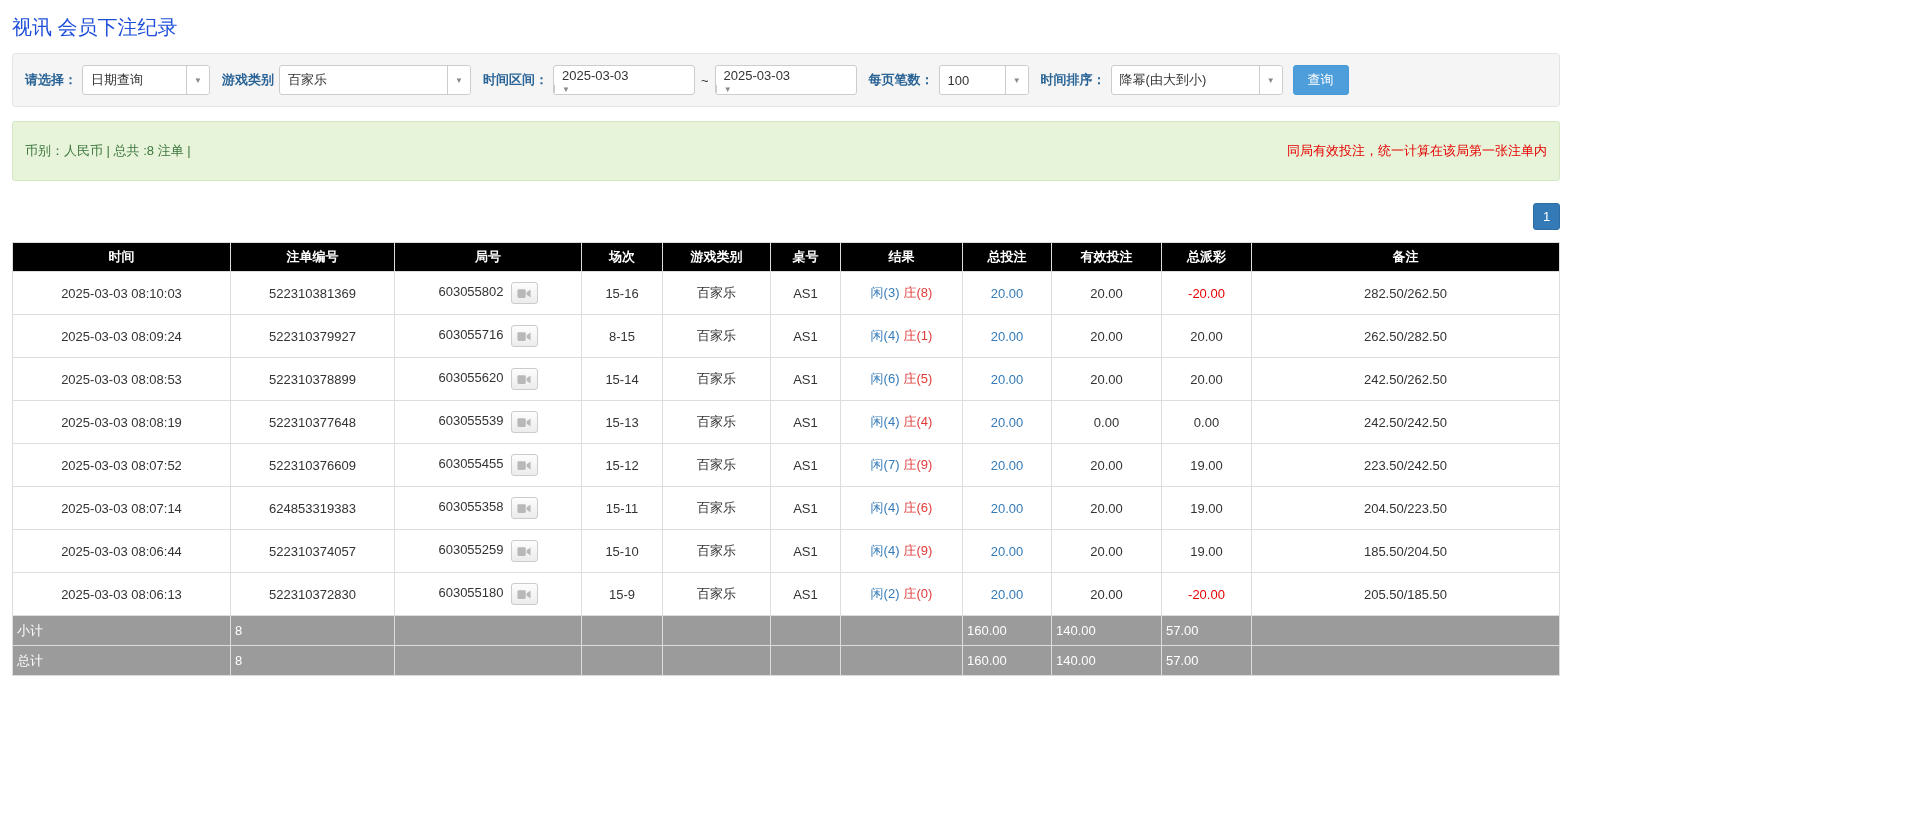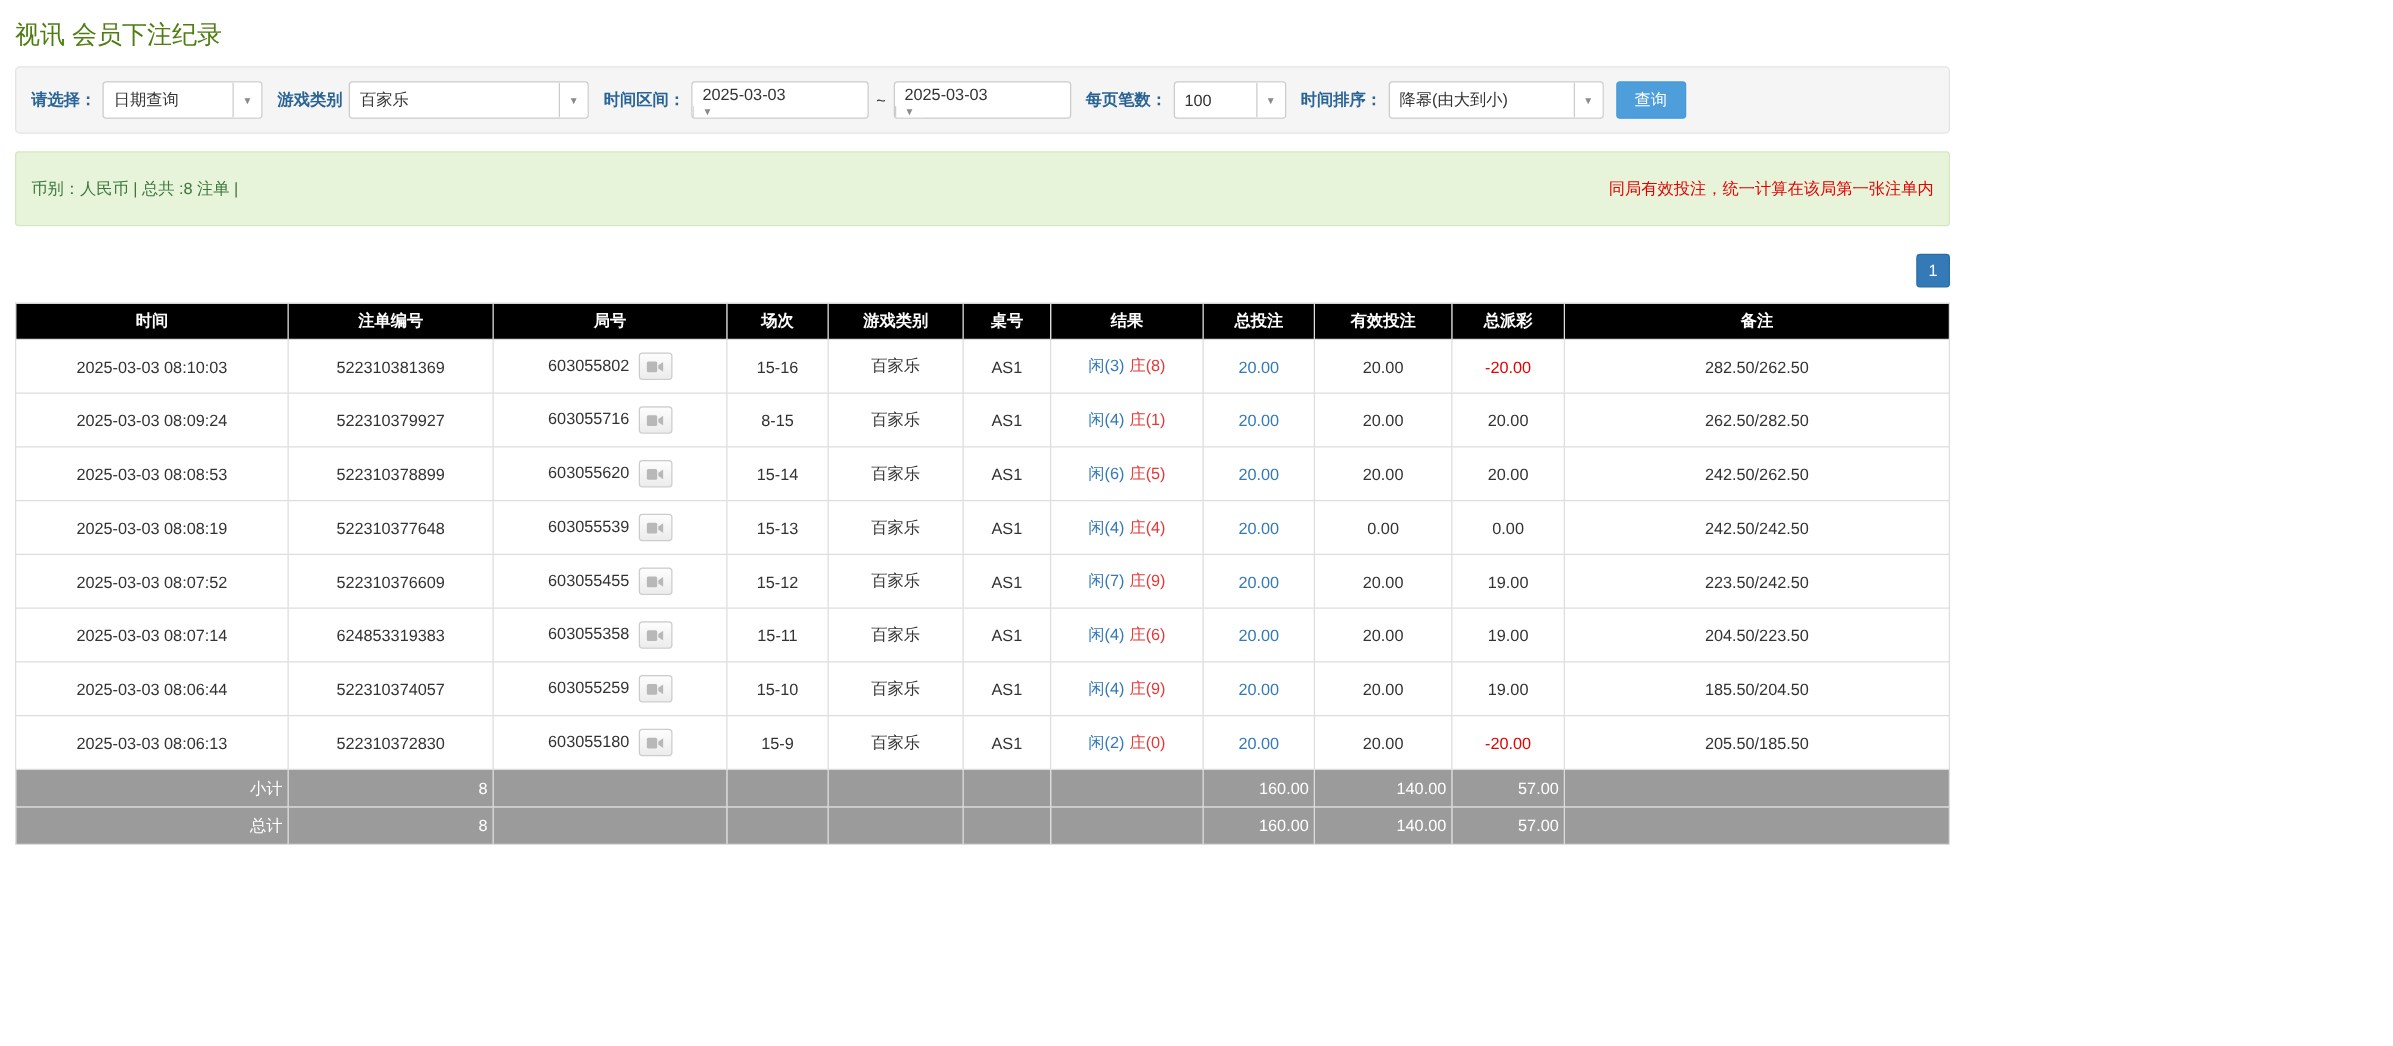--- a/index.html
+++ b/index.html
@@ -6,21 +6,21 @@
   html, body {
     margin: 0; padding: 0;
     background: #fff;
     font-family: "Liberation Sans", "DejaVu Sans", sans-serif;
     color: #333;
   }
   body { width: 1914px; height: 837px; overflow: hidden; }
   .container { width: 1548px; margin-left: 12px; }
 
   .page-title {
-    font-size: 20px; font-weight: normal; color: #4d7c0f;
+    font-size: 20px; font-weight: normal; color: #1d4ed8;
     margin: 14px 0 12px 0;
   }
 
   
   .filter-bar {
     background: #f5f5f5;
     border: 1px solid #e3e3e3;
     border-radius: 4px;
     padding: 11px 10px;
     display: flex; align-items: center;
@@ -95,21 +95,21 @@
     padding: 0 4px;
   }
   table.records tbody td {
     background: #fff; border: 1px solid #ddd;
     height: 43px; text-align: center; padding: 0 4px;
     color: #333;
   }
   table.records tfoot td {
     background: #9b9b9b; color: #fff;
     border: 1px solid #ddd;
-    height: 30px; text-align: right; padding: 0 4px;
+    height: 30px; text-align: left; padding: 0 4px;
   }
   .bet-link { color: #337ab7; text-decoration: none; cursor: pointer; }
   .res-player { color: #337ab7; margin-right: 4px; }
   .res-banker { color: #e03a3a; }
   .payout.neg { color: #e60000; }
   .icon-btn {
     display: inline-flex; align-items: center; justify-content: center;
     width: 27px; height: 22px;
     border: 1px solid #ccc; border-radius: 3px;
     background: linear-gradient(#fdfdfd, #ececec);

